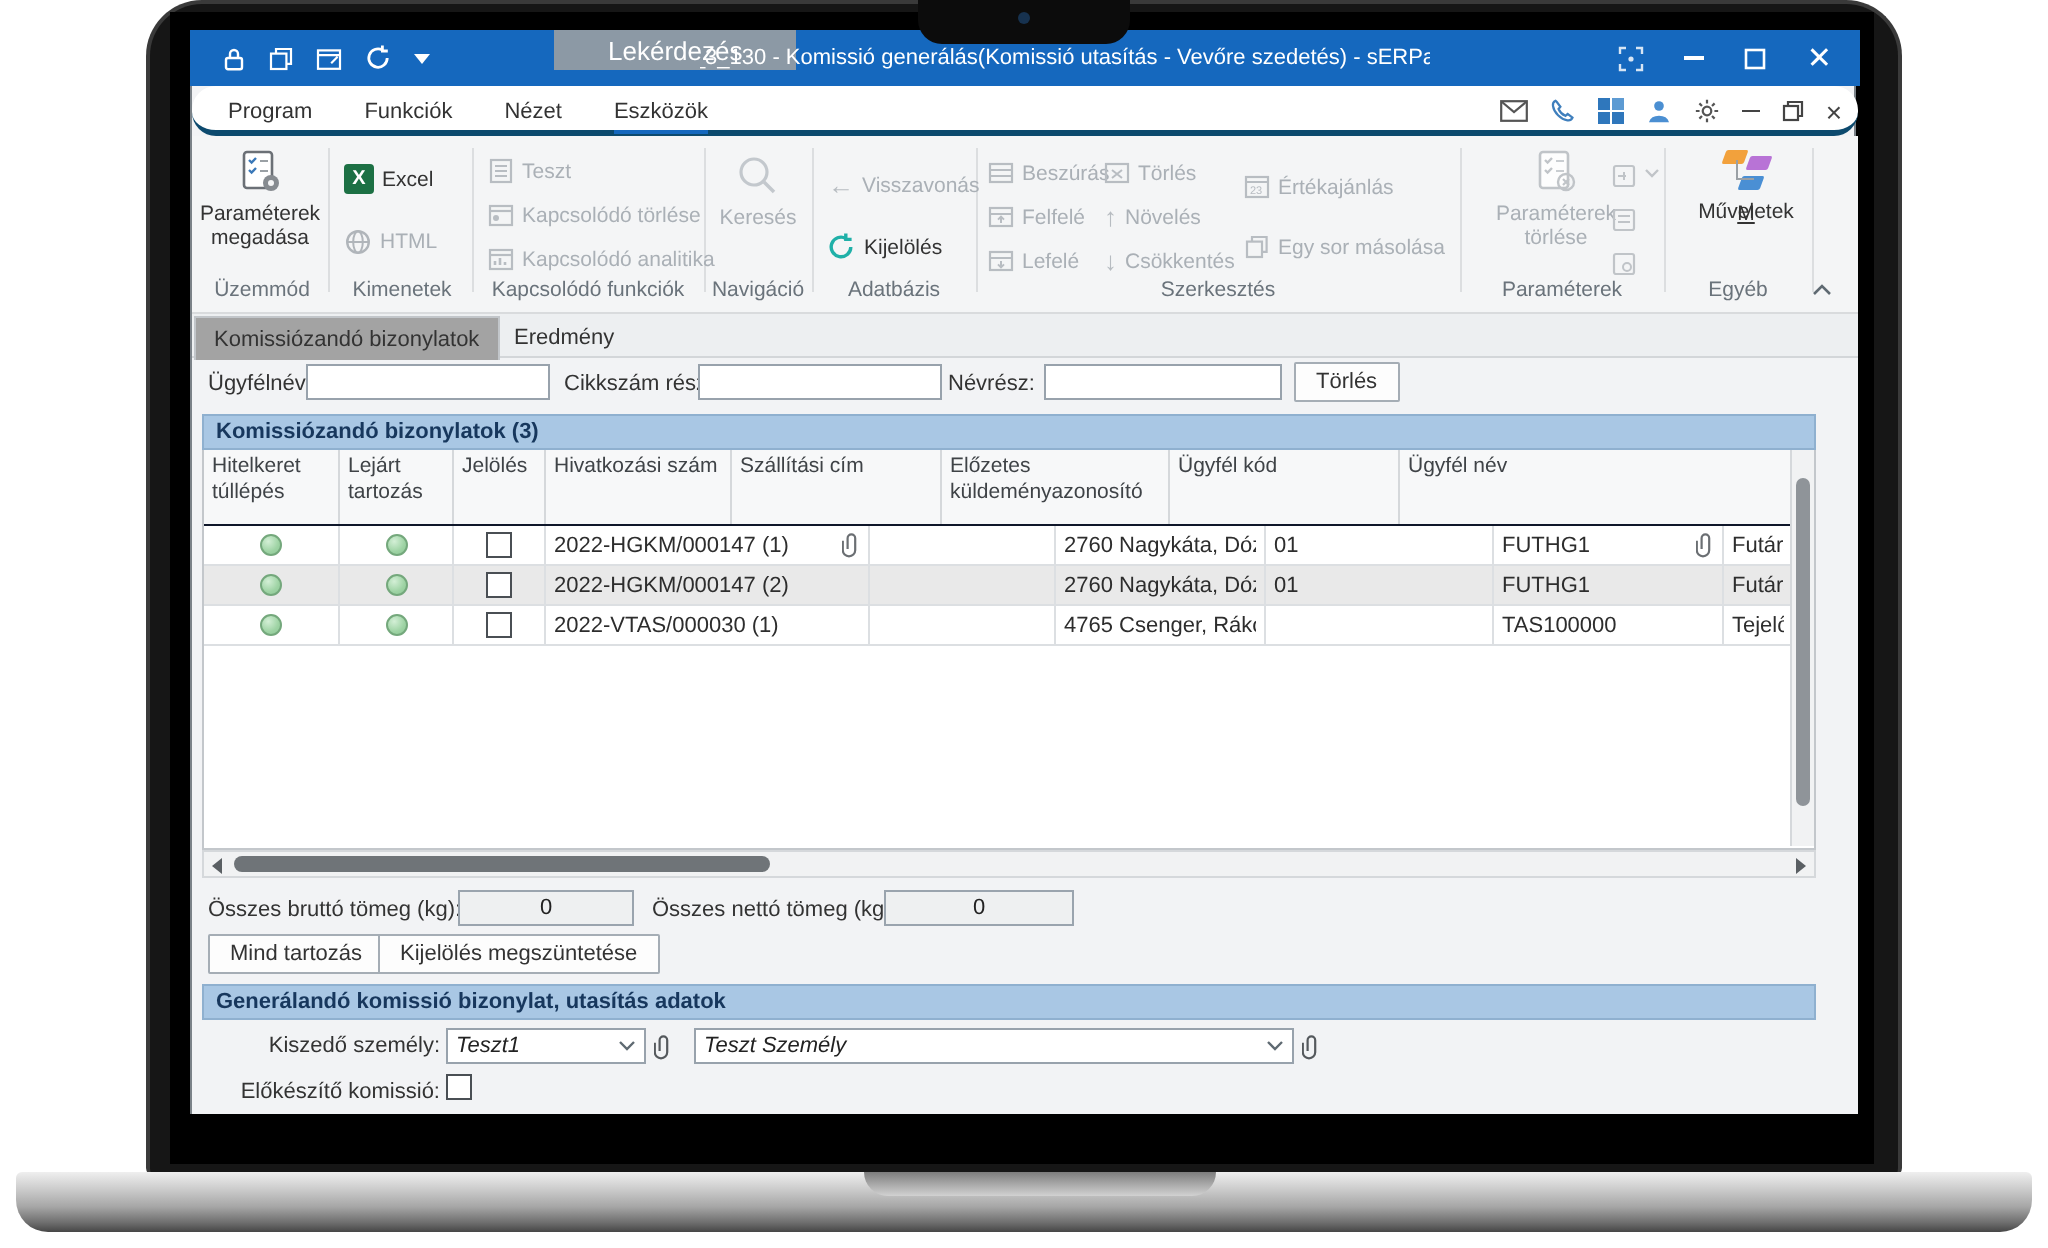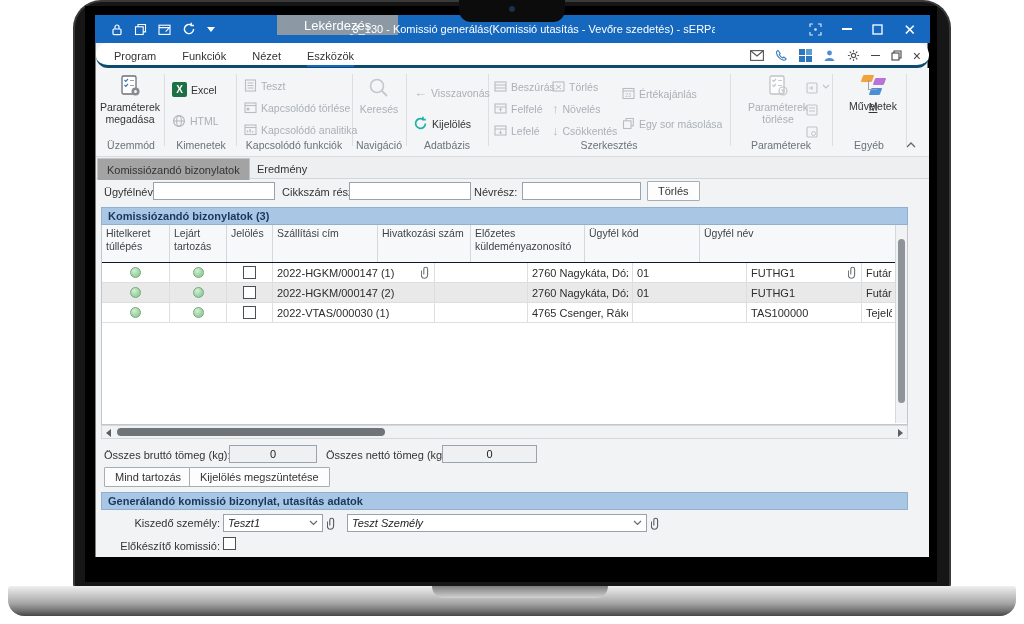--- a/index.html
+++ b/index.html
@@ -439,22 +439,22 @@
     <div class="finput" style="left:426px;width:119px"></div>
     <button class="btn" style="left:551px;top:2px">Törlés</button>
 
     <div class="band" style="top:28px">Komissiózandó bizonylatok (3)</div>
 
     <div class="grid">
       <div class="ghead">
         <div class="gh" style="width:68px">Hitelkeret túllépés</div>
         <div class="gh" style="width:57px">Lejárt tartozás</div>
         <div class="gh" style="width:46px">Jelölés</div>
+        <div class="gh" style="width:93px">Hivatkozási szám</div>
         <div class="gh" style="width:105px">Szállítási cím</div>
-        <div class="gh" style="width:93px">Hivatkozási szám</div>
         <div class="gh" style="width:114px">Előzetes küldeményazonosító</div>
         <div class="gh" style="width:115px">Ügyfél kód</div>
         <div class="gh" style="flex:1;border-right:none">Ügyfél név</div>
       </div>
 
       <div class="grow" style="top:38px">
         <div class="gc ctr" style="width:68px">
             <span class="dot"></span>
           </div>
         <div class="gc ctr" style="width:57px">

